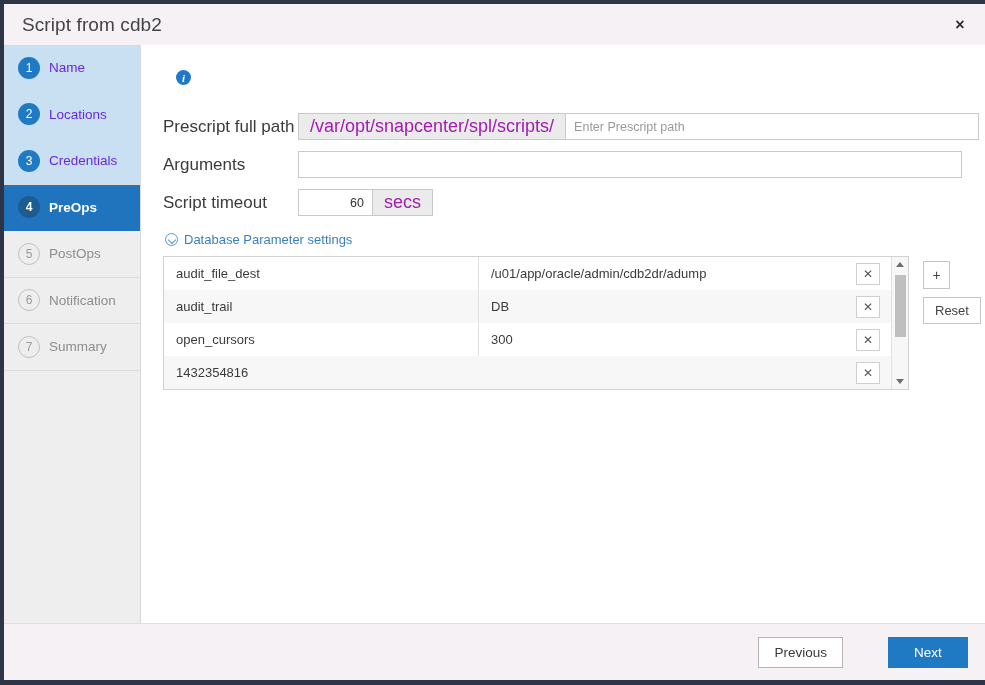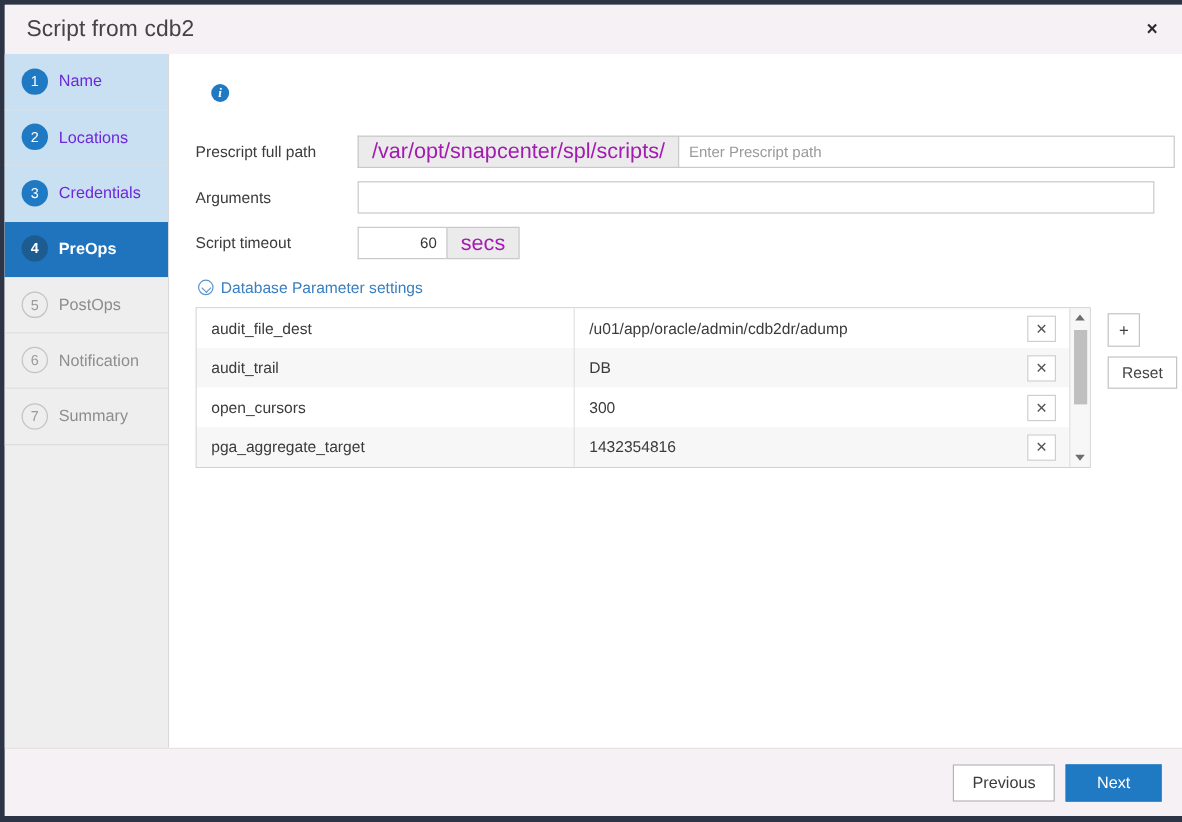--- a/index.html
+++ b/index.html
@@ -138,21 +138,21 @@
   }
 
   .form-row {
     display: flex;
     align-items: center;
     margin-bottom: 11px;
   }
   .form-label {
     width: 135px;
     flex: 0 0 135px;
-    font-size: 13px;
+    font-size: 17px;
     color: #3b3b3b;
   }
   .input-group { display: flex; align-items: stretch; }
 
   .addon {
     background: #ebebeb;
     border: 1px solid #c9c9c9;
     color: #a21caf;
     font-size: 18px;
     display: flex; align-items: center;
@@ -321,20 +321,21 @@
 
   
   .footer {
     flex: 0 0 57px;
     background: #f6f1f4;
     border-top: 1px solid #e3dde0;
     display: flex;
     align-items: center;
     justify-content: flex-end;
     padding-right: 17px;
+    gap: 36px;
   }
   .btn {
     height: 31px;
     min-width: 72px;
     font-size: 13.5px;
     font-family: "Liberation Sans", sans-serif;
     display: flex; align-items: center; justify-content: center;
     cursor: pointer;
     padding: 0 15px;
   }
@@ -459,21 +460,20 @@
 
             <div class="prow">
               <div class="pname">open_cursors</div>
               <div class="pval">300</div>
               <div class="pdel">
                 <div class="xbtn">✕</div>
               </div>
             </div>
 
             <div class="prow alt">
-              <div class="pname">pga_aggregate_target</div>
               <div class="pval">1432354816</div>
               <div class="pdel">
                 <div class="xbtn">✕</div>
               </div>
             </div>
 
           </div>
 
           <div class="vscroll">
             <div class="arrow">

